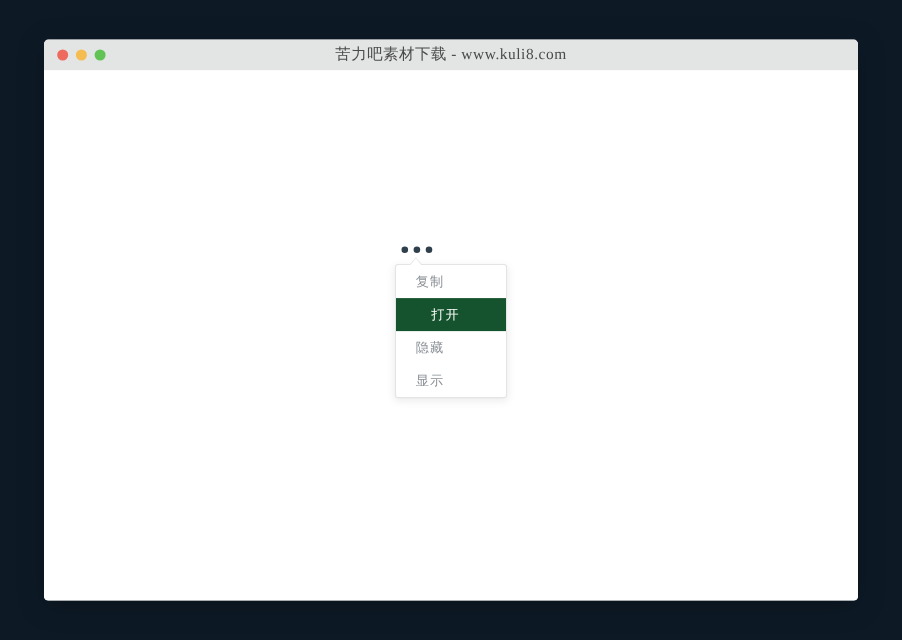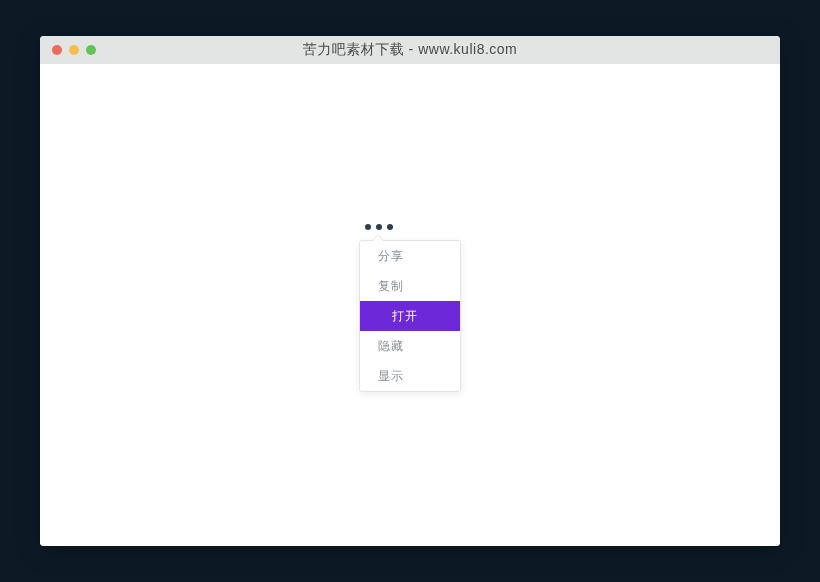--- a/index.html
+++ b/index.html
@@ -45,21 +45,21 @@
     display: inline-block;
   }
   .light-red { background: #ee6a5f; }
   .light-yellow { background: #f5bd4f; }
   .light-green { background: #61c354; }
   .titlebar-title {
     flex: 1;
     text-align: center;
     font-size: 14px;
     color: #4a4a4a;
-    font-family: Liberation Sans, sans-serif;
+    font-family: Liberation Serif, serif;
     letter-spacing: 0.5px;
   }
   .content {
     flex: 1;
     position: relative;
     background: #ffffff;
   }
   .dropdown-wrapper {
     position: absolute;
     left: 50%;
@@ -113,21 +113,21 @@
   .menu-item {
     height: 30px;
     line-height: 30px;
     padding: 0 18px;
     font-size: 12px;
     color: #8a8f95;
     cursor: pointer;
     letter-spacing: 1px;
   }
   .menu-item.hover {
-    background: #6d28d9;
+    background: #14532d;
     color: #ffffff;
     padding-left: 32px;
   }
 </style>
 </head>
 <body>
 
 <div class="window">
   <div class="titlebar">
     <div class="traffic-lights">
@@ -138,21 +138,20 @@
     <div class="titlebar-title">苦力吧素材下载 - www.kuli8.com</div>
   </div>
   <div class="content">
     <div class="dropdown-wrapper">
       <div class="more-dots">
         <span></span>
         <span></span>
         <span></span>
       </div>
       <div class="menu">
-        <div class="menu-item">分享</div>
         <div class="menu-item">复制</div>
         <div class="menu-item hover">打开</div>
         <div class="menu-item">隐藏</div>
         <div class="menu-item">显示</div>
       </div>
     </div>
   </div>
 </div>
 
 </body></html>

